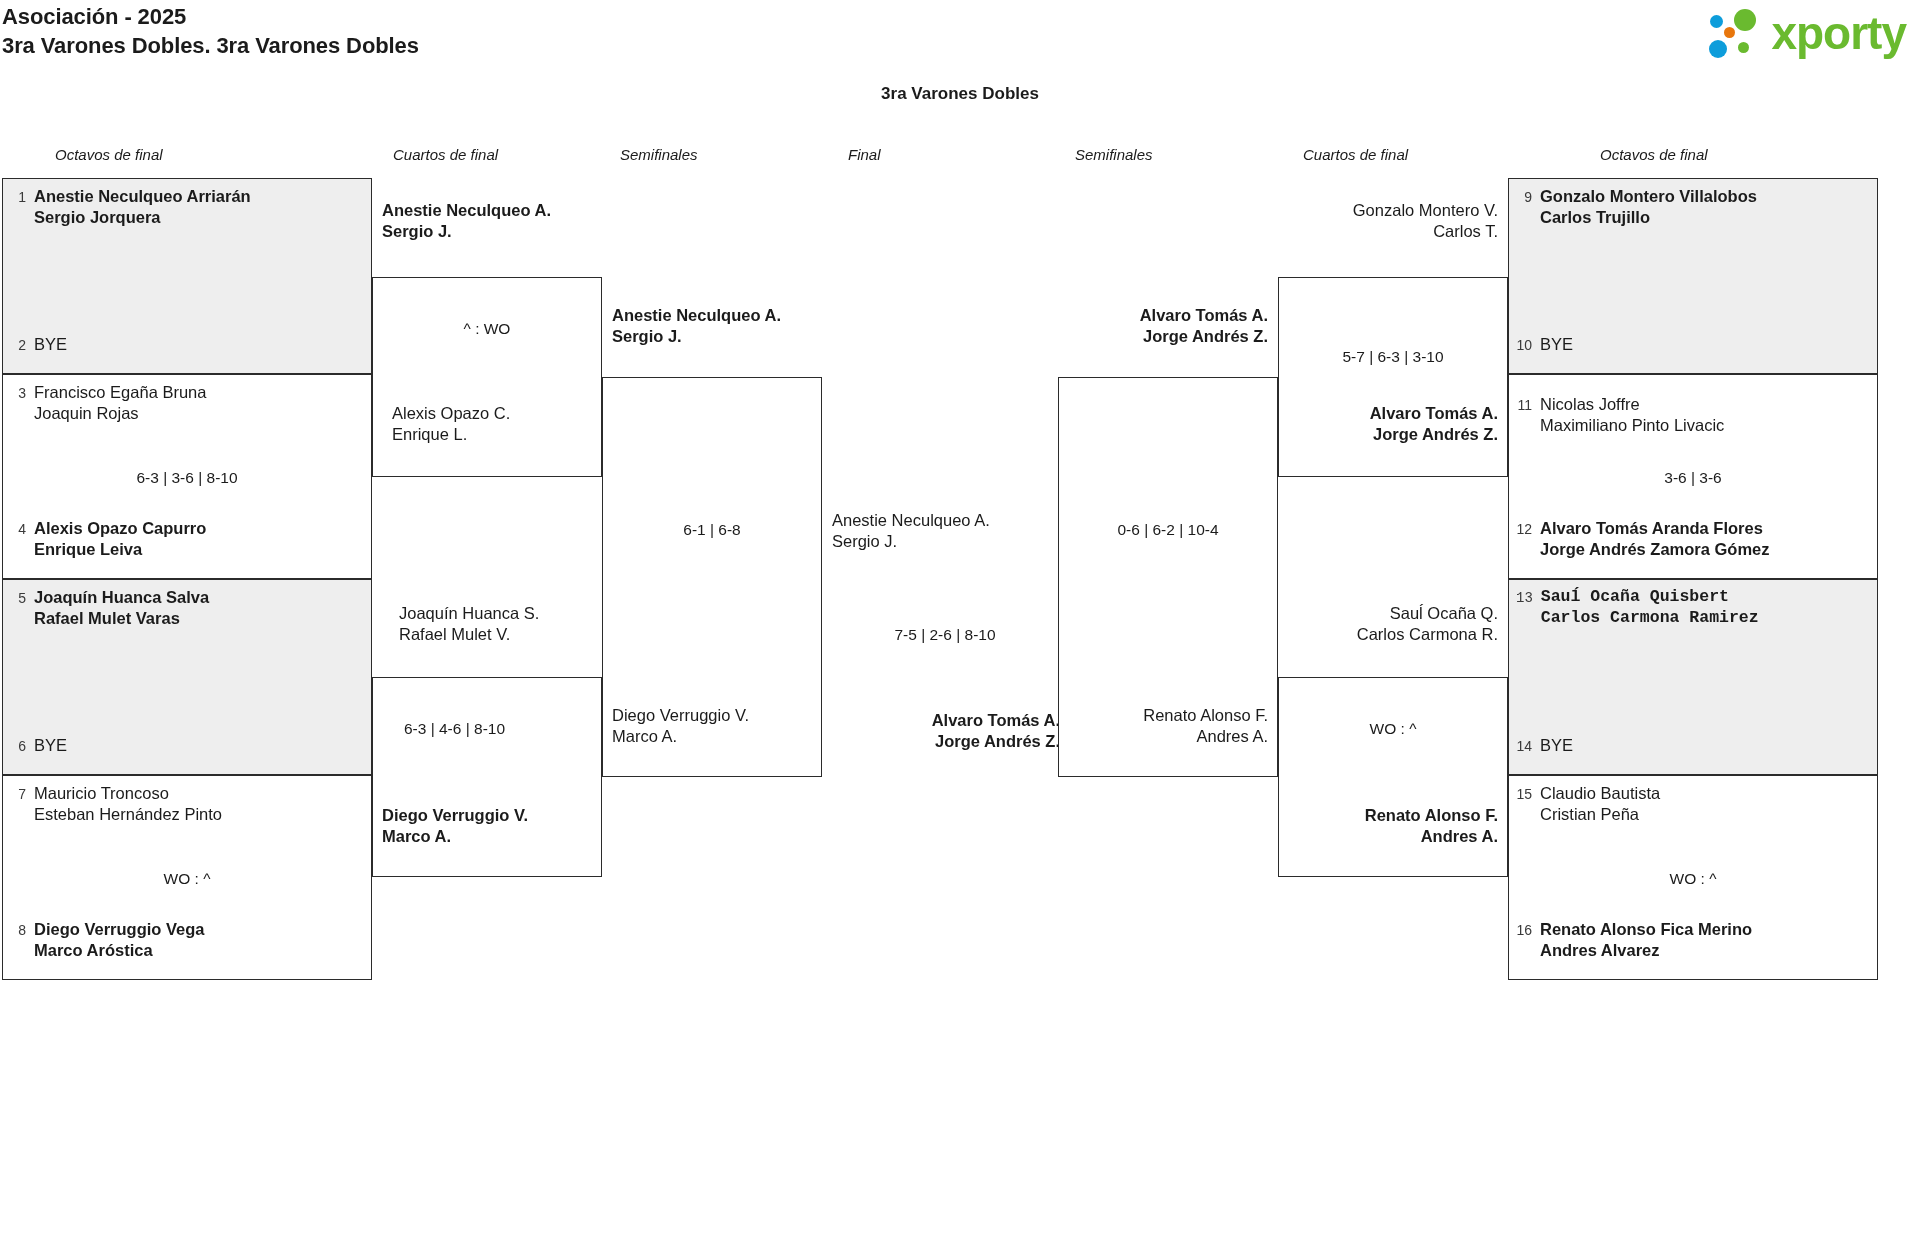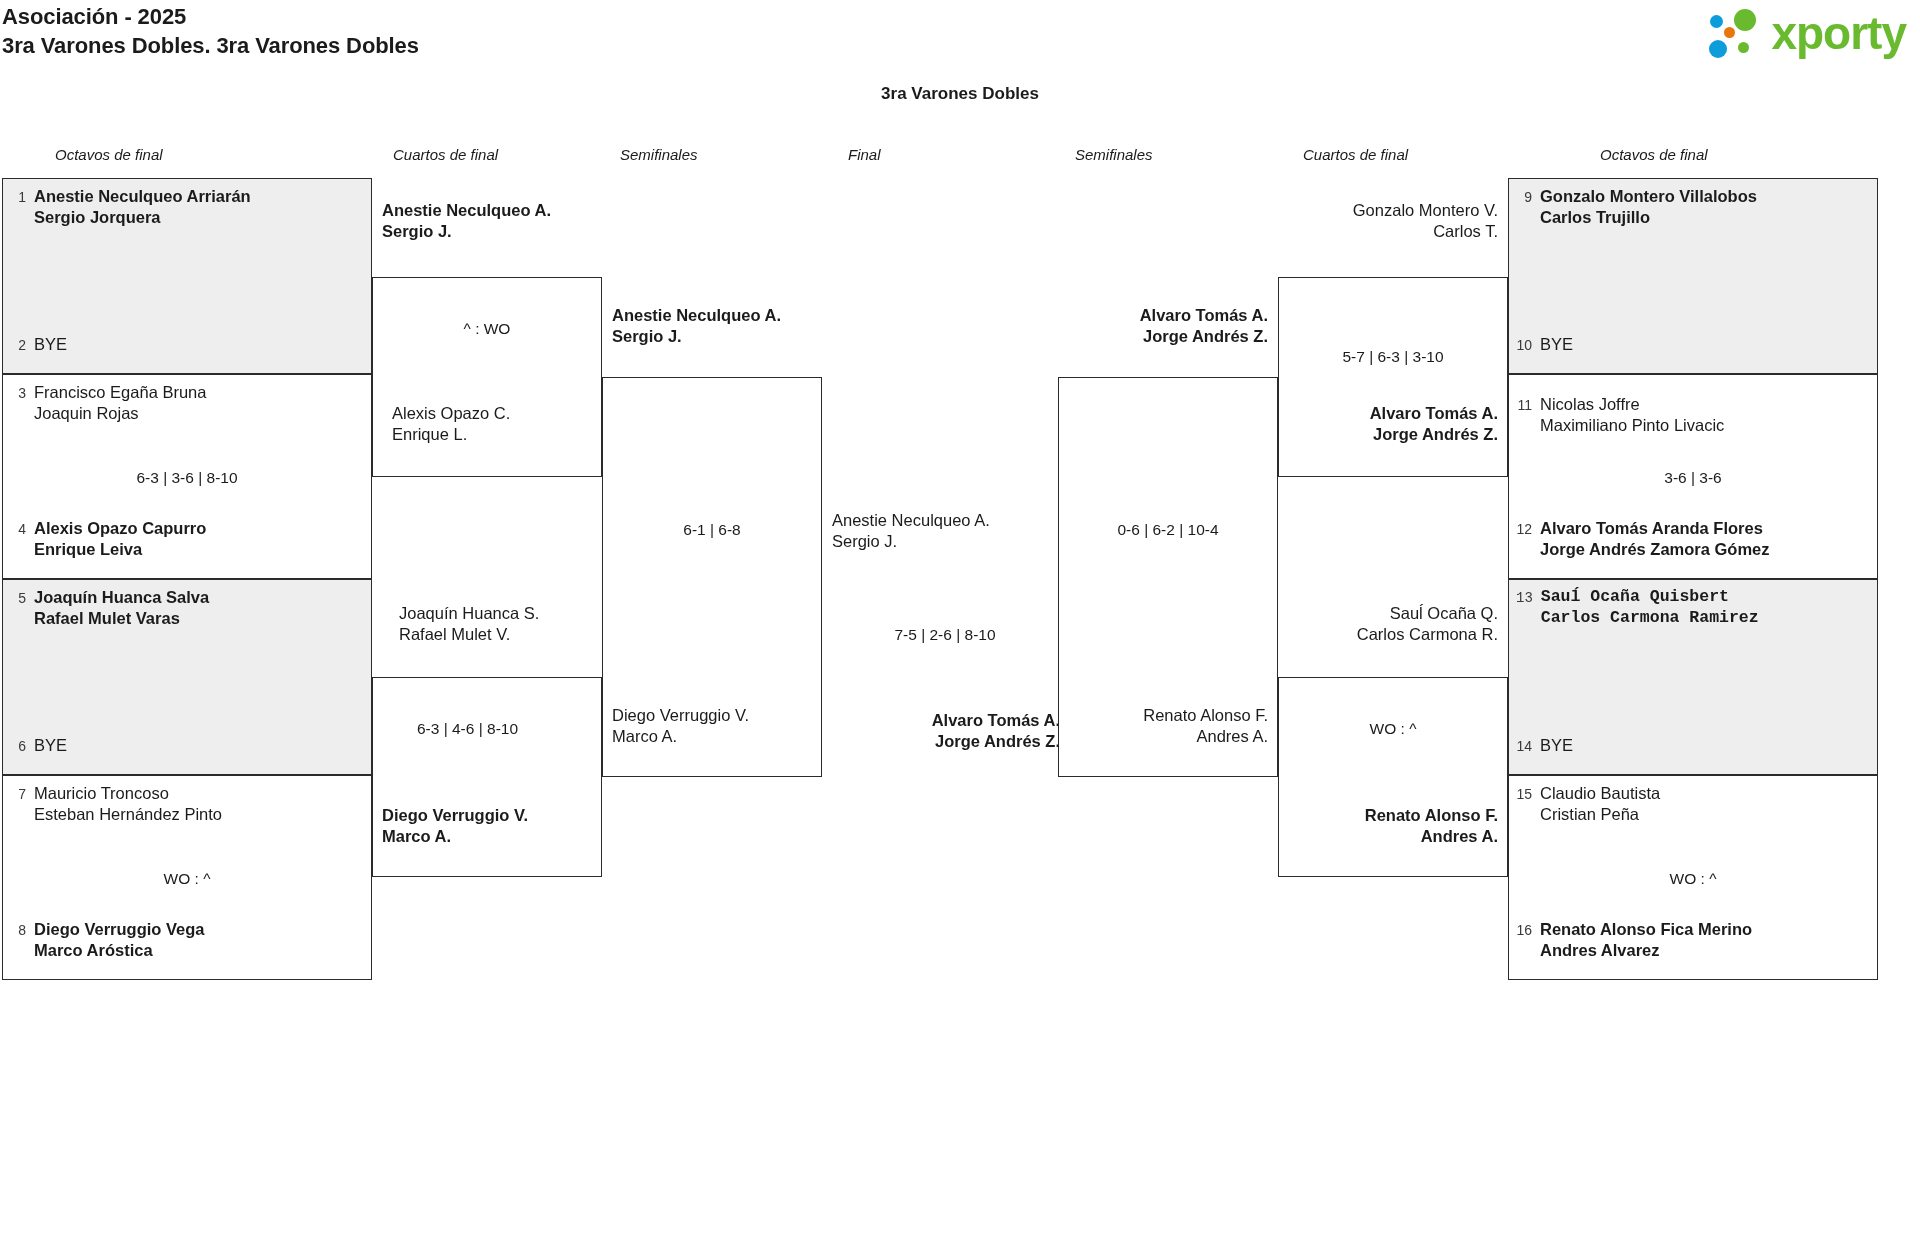--- a/index.html
+++ b/index.html
@@ -220,21 +220,21 @@
       </span>
   </div>
   <div class="slot bold" style="left:382px;top:805px;">
     <span class="names">
         <div>Diego Verruggio V.</div>
         <div>Marco A.</div>
       </span>
   </div>
 
   <div class="score" style="left:372px;top:320px;width:230px;">^ : WO</div>
-  <div class="score" style="left:369px;top:720px;width:197px;">6-3 | 4-6 | 8-10</div>
+  <div class="score" style="left:356px;top:720px;width:197px;">6-3 | 4-6 | 8-10</div>
 
   <div class="box" style="left:602px;top:377px;width:220px;height:400px;"></div>
 
   <div class="slot bold" style="left:612px;top:305px;">
     <span class="names">
         <div>Anestie Neculqueo A.</div>
         <div>Sergio J.</div>
       </span>
   </div>
   <div class="slot" style="left:612px;top:705px;">

